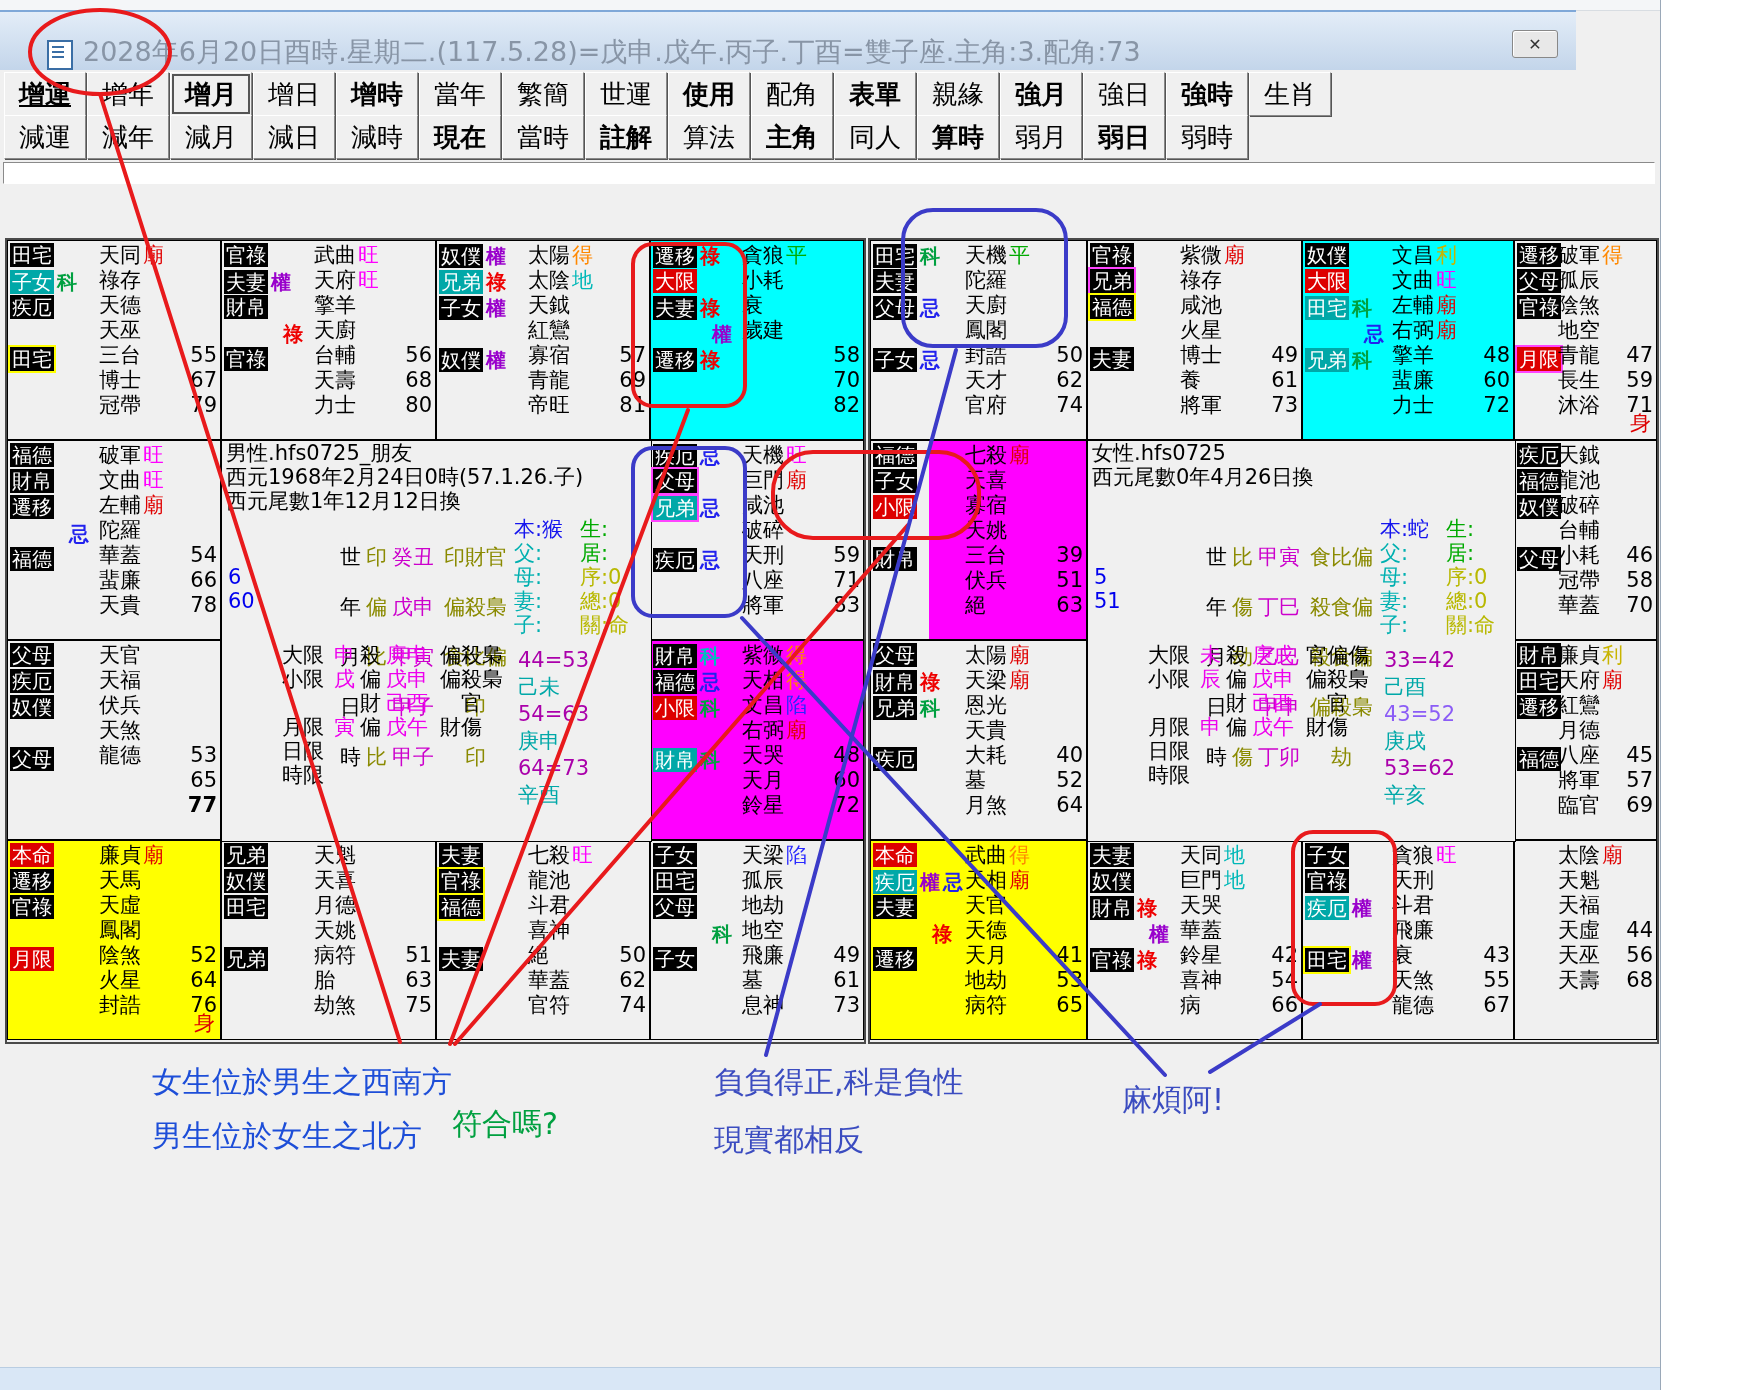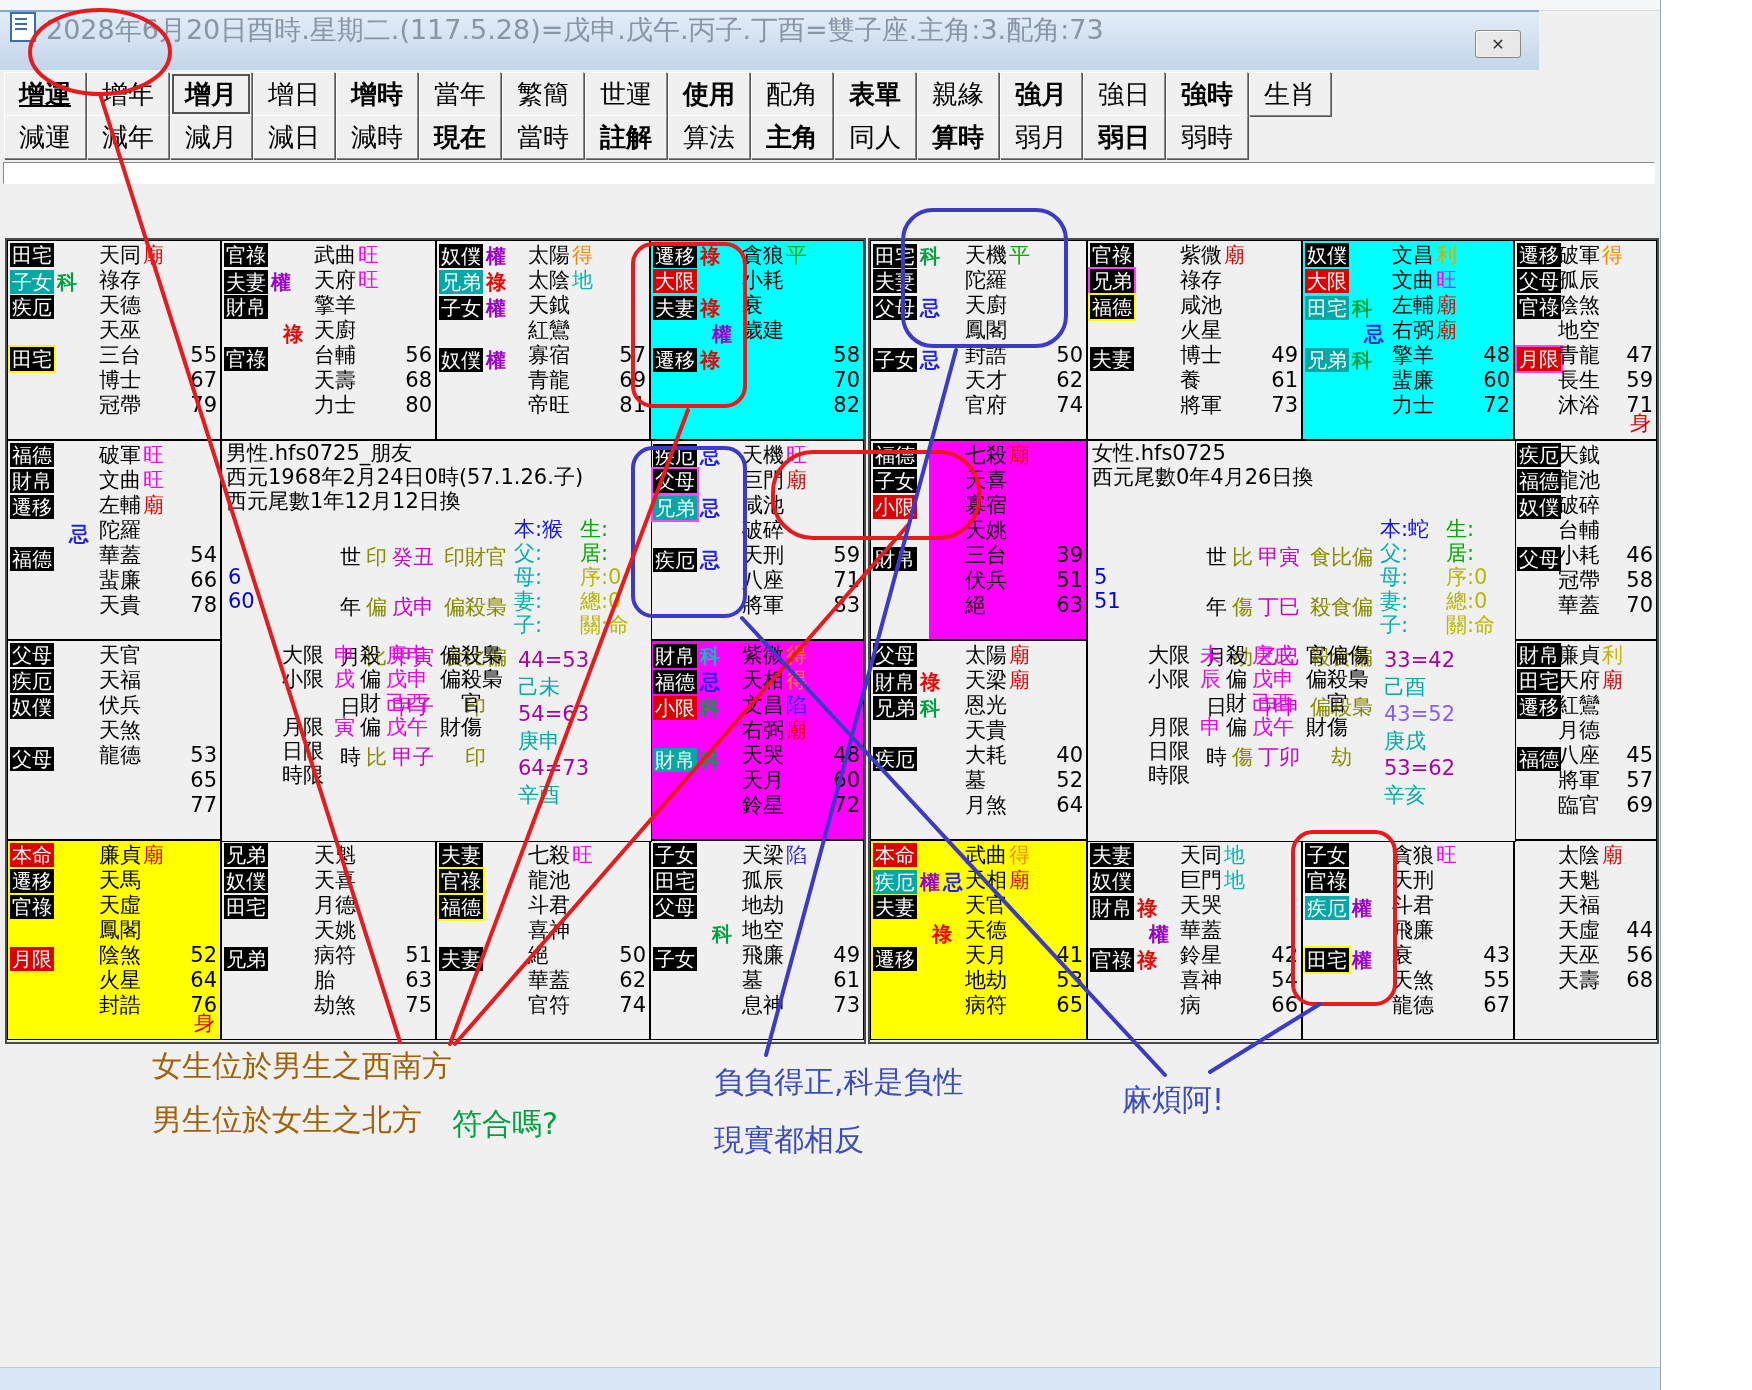--- a/index.html
+++ b/index.html
@@ -1,19 +1,19 @@
 <!DOCTYPE html>
 <html><head>
 <meta charset="utf-8">
 <style>
   html,body{margin:0;padding:0;background:#ffffff;font-family:"DejaVu Sans",sans-serif;}
   #screen{position:relative;width:1752px;height:1390px;background:#fff;overflow:hidden;}
   #window{position:absolute;left:0;top:0;width:1660px;height:1390px;background:#f0f0f0;border-right:1px solid #9aa8b8;}
   #menustrip{position:absolute;left:0;top:0;width:1660px;height:10px;background:#f4f6f8;border-bottom:1px solid #d8dde2;overflow:hidden;}
-  #titlebar{position:absolute;left:0;top:10px;width:1539px;height:58px;background:linear-gradient(#e3edf8,#c3d5ea);border-top:2px solid #7fa8d8;display:flex;align-items:flex-start;}
+  #titlebar{position:absolute;left:0;top:10px;width:1539px;height:58px;background:linear-gradient(#e3edf8,#c3d5ea);border-top:2px solid #7fa8d8;display:flex;align-items:flex-end;padding-left:37px;}
   #titleicon{width:22px;height:26px;margin-left:10px;background:#fff;border:2px solid #3a6ea5;position:relative;}
   #titleicon:after{content:"";position:absolute;left:3px;top:4px;width:12px;height:2px;background:#3a6ea5;box-shadow:0 5px 0 #3a6ea5,0 10px 0 #3a6ea5;}
   #titletext{margin-left:10px;font-size:27px;color:#8895a6;white-space:nowrap;overflow:hidden;}
   #closebtn{position:absolute;right:18px;top:18px;width:44px;height:26px;background:#e8e8e8;border:1px solid #888;border-radius:3px;box-shadow:inset 1px 1px 0 #fff;display:flex;align-items:center;justify-content:center;font-size:16px;color:#333;cursor:default;}
   .toolbar{position:absolute;left:4px;height:43px;display:flex;}
   #tb1{top:72px;} #tb2{top:115px;}
   .tbtn{width:80px;height:42px;background:#f0f0f0;border:1px solid #888;border-top-color:#fff;border-left-color:#fff;box-shadow:1px 1px 0 #555;margin-right:1px;display:flex;align-items:center;justify-content:center;font-size:26px;color:#000;}
   .tbtn.bold{font-weight:bold;}
   .tbtn.und{text-decoration:underline;}
   .tbtn.focus{outline:2px solid #555;outline-offset:-4px;}
@@ -49,21 +49,21 @@
   .limrow .lh{display:inline-block;width:52px;}
   .limrow .lz{display:inline-block;width:26px;color:#ee00ee;}
   .limrow .la{display:inline-block;width:26px;}
   .limrow .lgz{display:inline-block;width:54px;color:#ee00ee;}
   .rangecol{position:absolute;left:296px;top:206px;font-size:21px;line-height:27px;}
   .bluenum{position:absolute;left:6px;color:#0000ee;font-size:21px;line-height:24px;}
   #overlay{position:absolute;left:0;top:0;pointer-events:none;z-index:5;}
   #overlay .red{stroke:#e81a1c;stroke-width:4;fill:none;stroke-linecap:round;}
   #overlay .blue{stroke:#3b3bc8;stroke-width:4;fill:none;stroke-linecap:round;}
   .note{position:absolute;font-size:30px;white-space:nowrap;z-index:6;}
-  .note.red{color:#a16207;}
+  .note.red{color:#1d4ed8;margin-top:16px;}
   .note.green{color:#00a040;}
   .note.blue{color:#3b4cc0;}
   #bottomstrip{position:absolute;left:0;bottom:0;width:1660px;height:22px;background:#d9e7f6;border-top:1px solid #b9cde2;}
 </style>
 </head>
 <body>
 
 <div id="screen">
   <div id="window">
     <div id="menustrip"></div>
@@ -373,21 +373,21 @@
               <span class="sv"></span>
             </div>
             <div class="star" style="width: 118px;">
               <span class="sn">龍德</span>
               <span class="sv">53</span>
             </div>
             <div class="star" style="width: 118px;">
               <span class="sn"></span>
               <span class="sv">65</span>
             </div>
-            <div class="star" style="width: 118px;">
+            <div class="star" style="width: 118px; font-weight: bold;">
               <span class="sn"></span>
               <span class="sv">77</span>
             </div>
           </div>
         </div>
         <div class="cell" style="left: 643px; top: 400px; width: 214px; height: 200px; background: rgb(255, 0, 255);">
           <div class="labels">
             <div class="lline"><span class="lb ">財帛</span><span class="mk" style="color: rgb(0, 192, 192);">科</span></div>
             <div class="lline"><span class="lb ">福德</span><span class="mk" style="color: rgb(34, 34, 238);">忌</span></div>
             <div class="lline"><span class="lb r">小限</span><span class="mk" style="color: rgb(0, 160, 64);">科</span></div>

